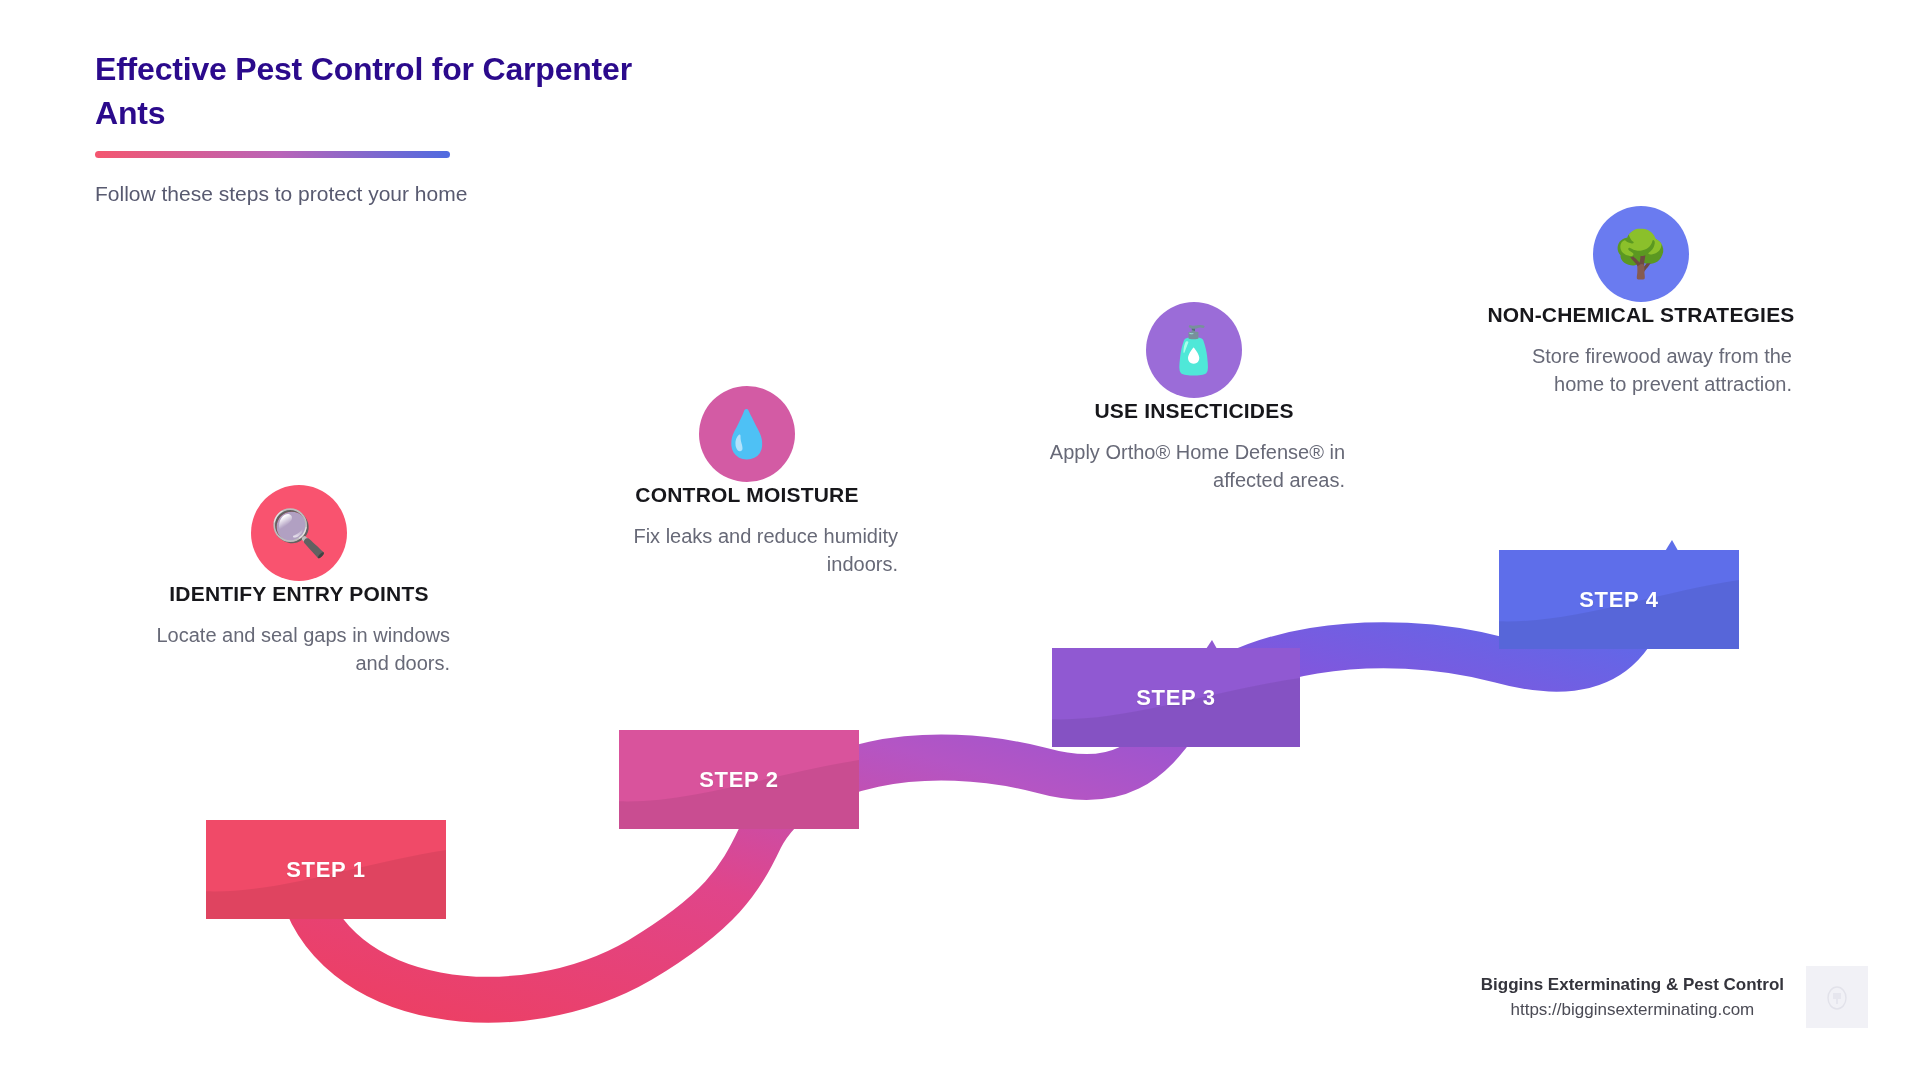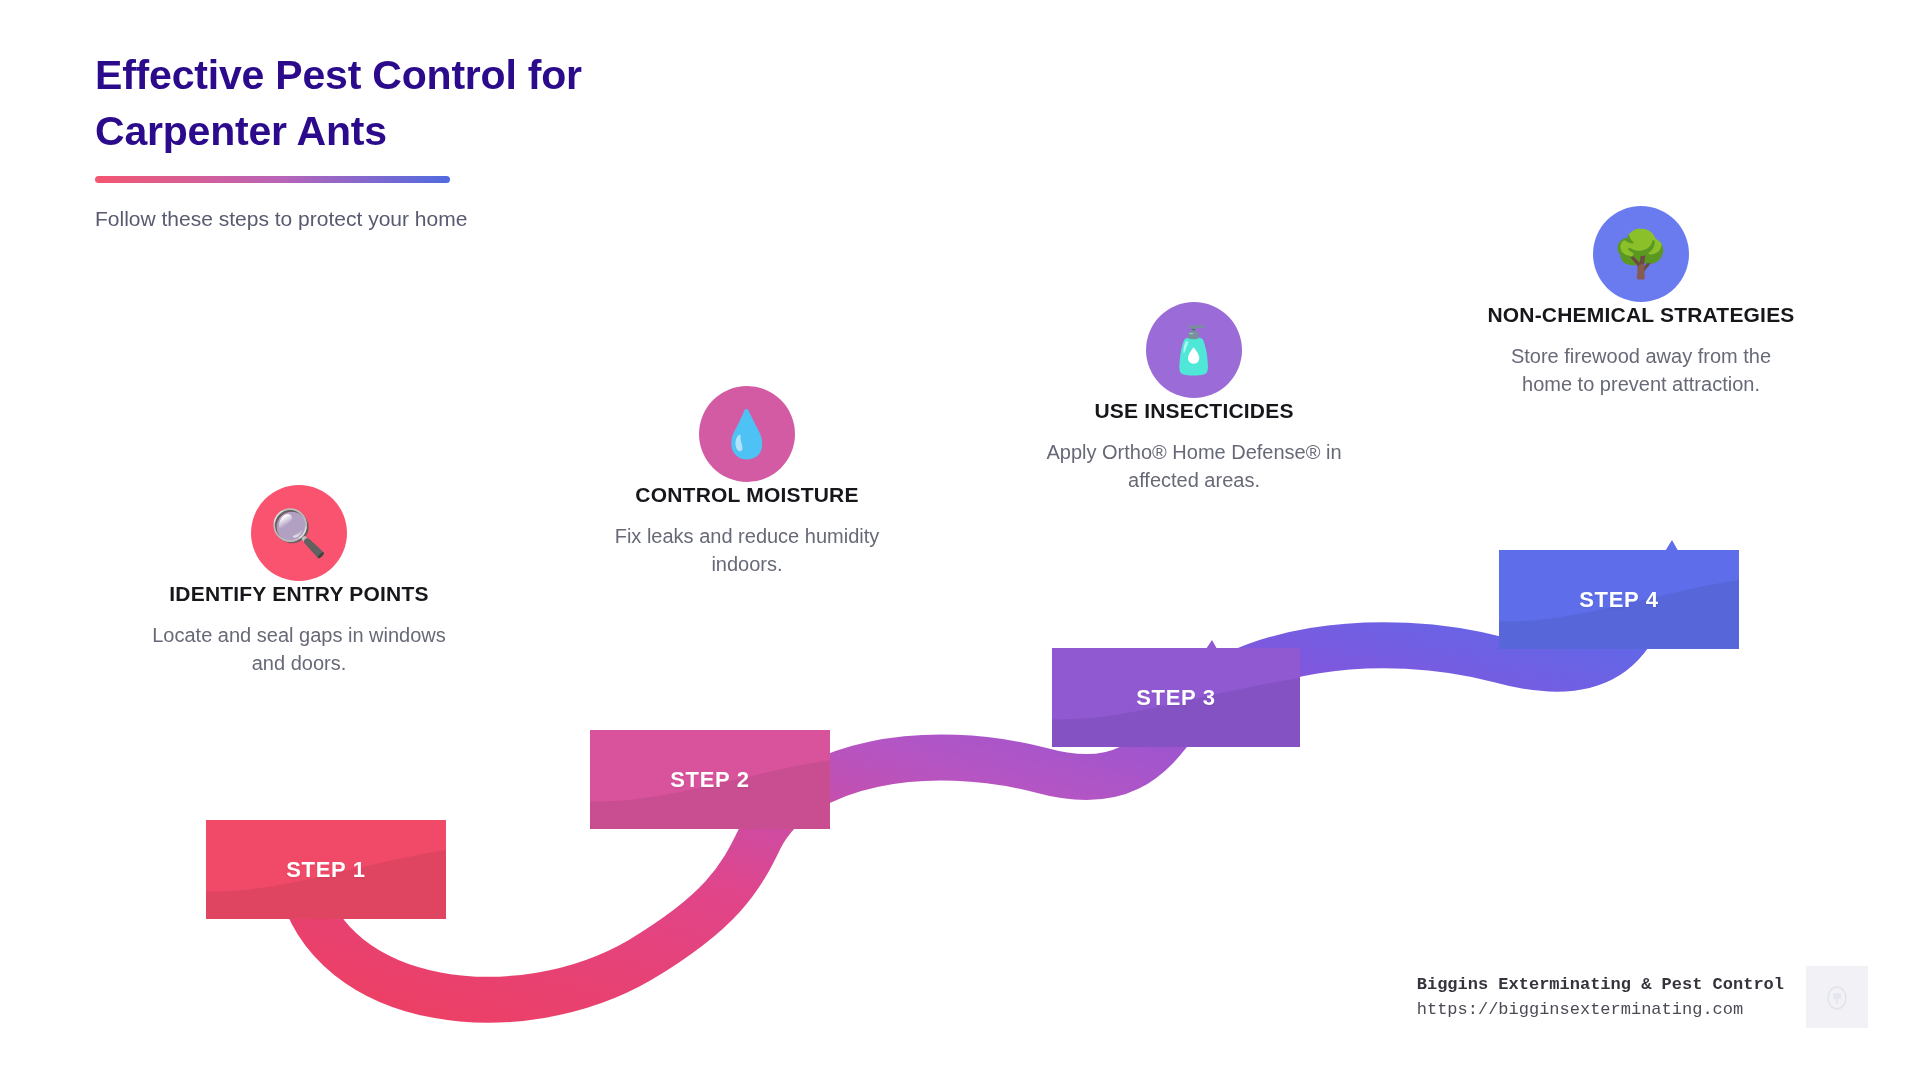--- a/index.html
+++ b/index.html
@@ -17,21 +17,21 @@
   }
 
   
   #header {
     position: absolute;
     left: 95px;
     top: 48px;
     width: 760px;
   }
   #title {
-    font-size: 41px;
+    font-size: 32px;
     font-weight: bold;
     color: #2B0A8C;
     line-height: 1.36;
     letter-spacing: -0.2px;
     margin: 0;
     max-width: 560px;
   }
   #title-rule {
     margin-top: 16px;
     width: 355px;
@@ -79,20 +79,21 @@
     color: #17171B;
     letter-spacing: 0.2px;
     line-height: 1.28;
   }
   .step-desc {
     margin-top: 13px;
     font-size: 20px;
     color: #676977;
     line-height: 1.42;
     padding: 0 14px;
+    text-align: right;
   }
 
   
   .banner {
     position: absolute;
     width: 240px;
     height: 99px;
   }
   .banner-body {
     position: absolute;
@@ -122,22 +123,21 @@
   
   #footer {
     position: absolute;
     right: 52px;
     bottom: 52px;
     display: flex;
     align-items: center;
     gap: 22px;
   }
   #footer-text {
-    text-align: left;
-    font-family: Liberation Mono, monospace;
+    text-align: center;
   }
   #brand-name {
     font-size: 17px;
     font-weight: bold;
     color: #34343C;
     line-height: 1.5;
   }
   #brand-url {
     font-size: 17px;
     color: #4B4B55;
@@ -188,21 +188,21 @@
 
 <div class="banner" style="left:158px; top:820px;margin-left:48px;">
   <div class="banner-body" style="background:#F04A68;">
     <svg class="banner-wave" viewBox="0 0 100 40" preserveAspectRatio="none">
       <path d="M0,22 C30,26 65,6 100,0 L100,40 L0,40 Z" fill="rgba(0,0,0,0.07)"></path>
     </svg>
   </div>
   <div class="banner-label">STEP 1</div>
 </div>
 
-<div class="banner" style="left:590px; top:730px;">
+<div class="banner" style="left:619px; top:730px;">
   <div class="banner-body" style="background:#D9539C;">
     <svg class="banner-wave" viewBox="0 0 100 40" preserveAspectRatio="none">
       <path d="M0,22 C30,26 65,6 100,0 L100,40 L0,40 Z" fill="rgba(0,0,0,0.07)"></path>
     </svg>
   </div>
   <div class="banner-label">STEP 2</div>
 </div>
 
 <div class="banner" style="left:1052px; top:648px;padding-left:8px;">
   <div class="banner-body" style="background:#9059D2;">

